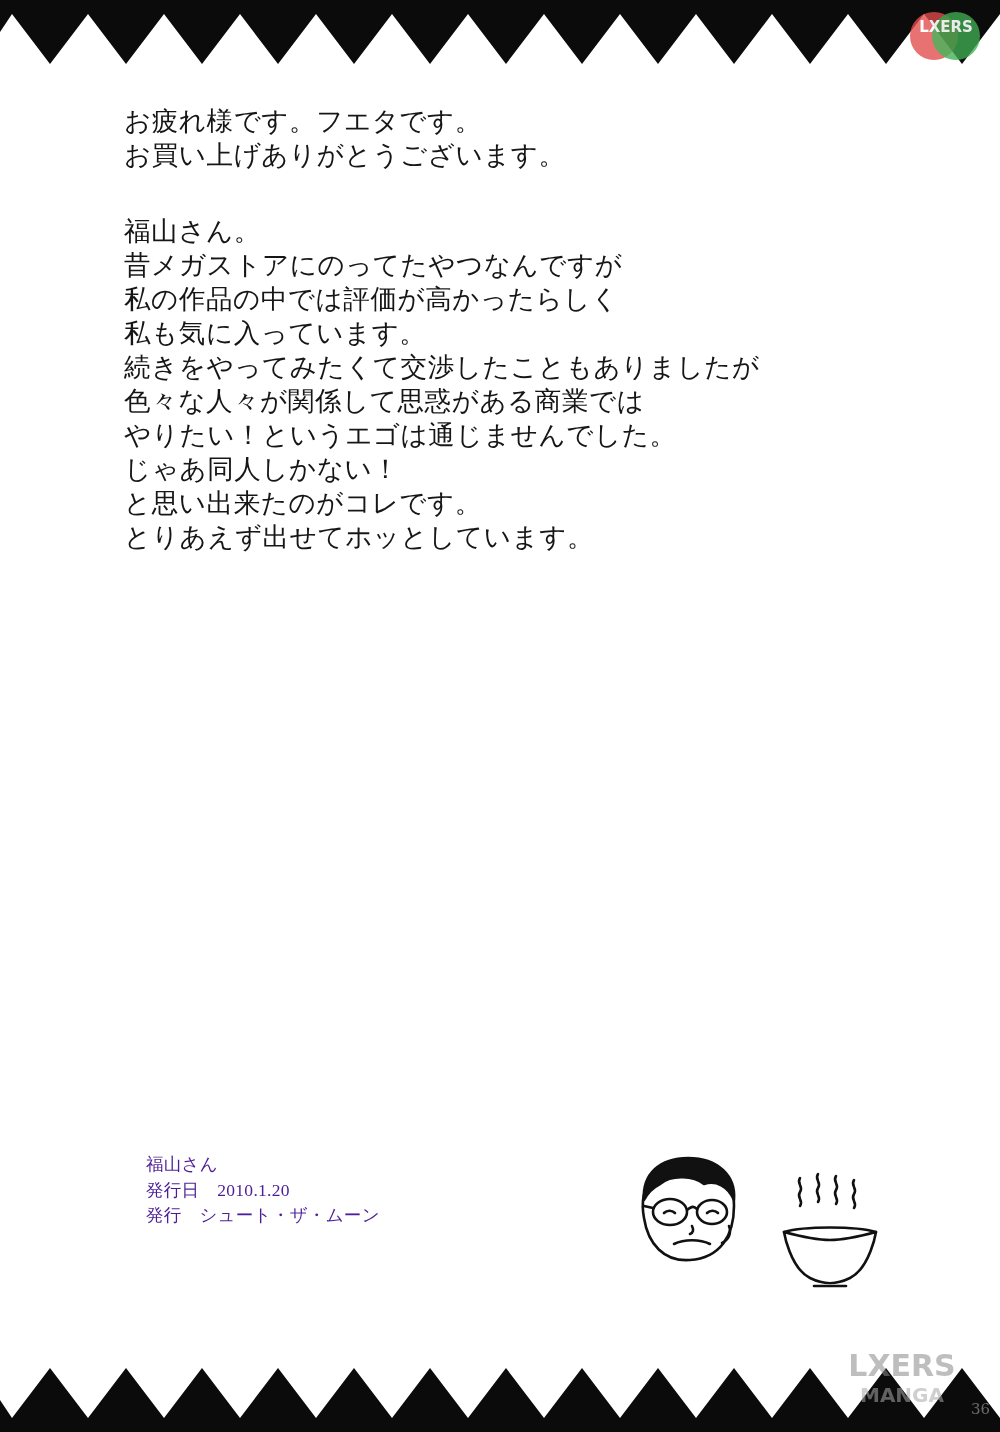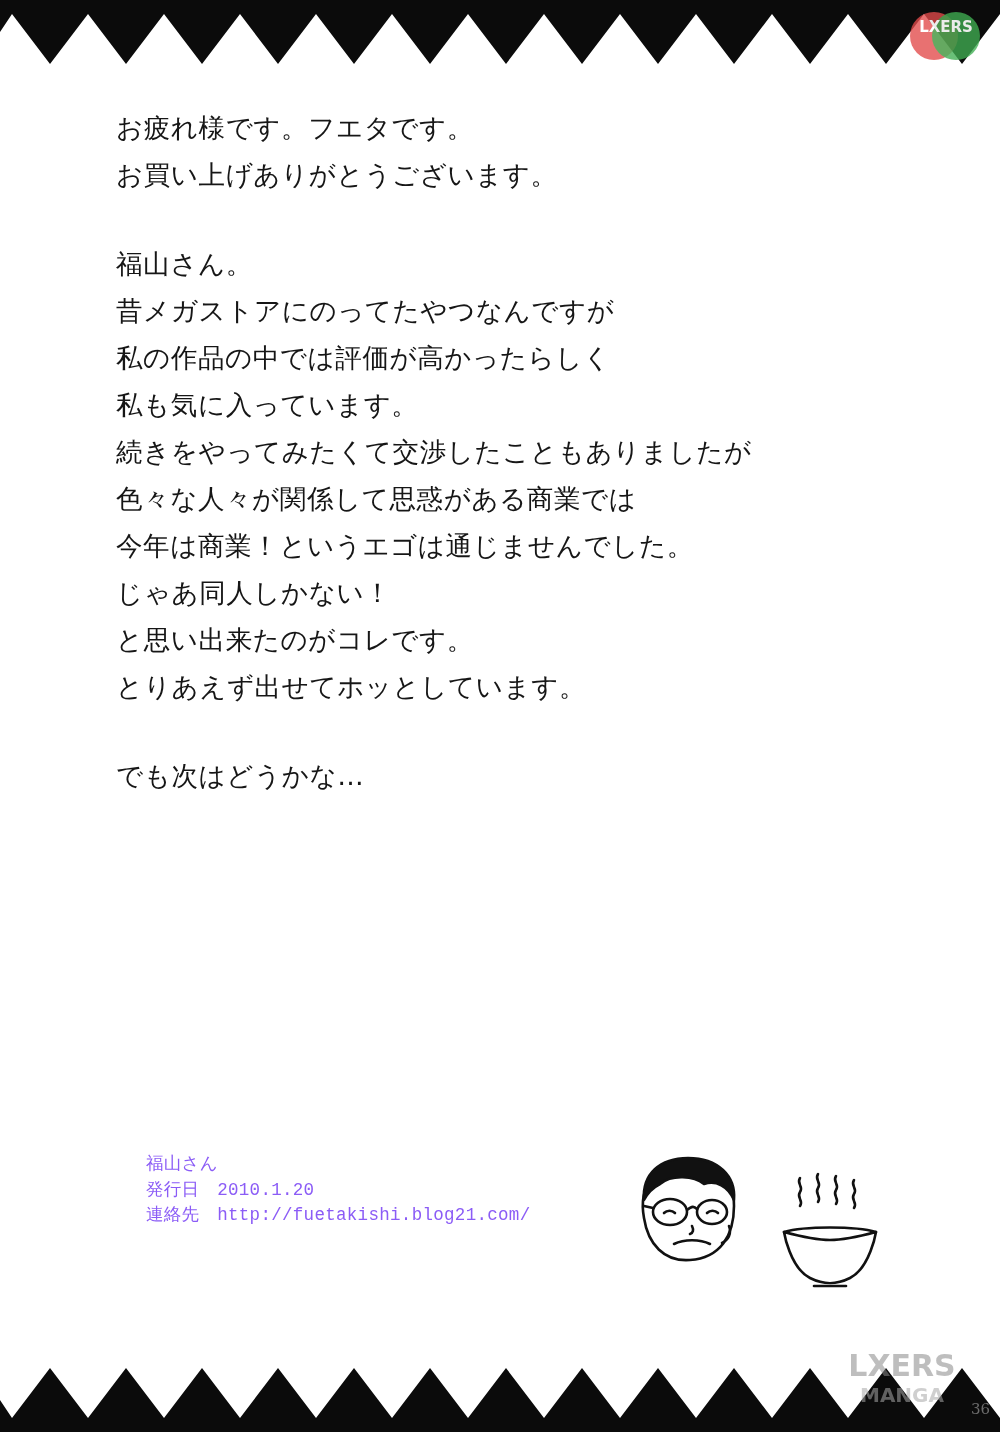--- a/index.html
+++ b/index.html
@@ -29,43 +29,43 @@
   .zigzag svg { display: block; }
 
   
   .letter {
     position: absolute;
     left: 112px;
     top: 104px;
     width: 820px;
   }
   .para {
-    margin: 0 0 0 4px;
+    margin: 0 0 0 12px;
     font-size: 26.5px;
-    line-height: 47px;
+    line-height: 34px;
     letter-spacing: 0.6px;
     color: #161616;
     font-family: "DejaVu Sans", "Liberation Sans", sans-serif;
     white-space: pre-wrap;
   }
   .para + .para { margin-top: 42px; }
 
   
   .colophon {
     position: absolute;
     left: 146px;
     top: 1152px;
     width: 520px;
   }
   .colophon-line {
     font-size: 17.5px;
     line-height: 25.5px;
     letter-spacing: 0.3px;
-    color: #8b5cf6;
-    font-family: Liberation Mono, monospace;
+    color: #4c1d95;
+    font-family: Liberation Serif, serif;
     white-space: pre;
   }
 
   
   .doodle {
     position: absolute;
     left: 608px;
     top: 1140px;
     width: 300px;
     height: 175px;
@@ -127,31 +127,30 @@
 
 <div class="letter">
   <p class="para">お疲れ様です。フエタです。
 お買い上げありがとうございます。</p>
   <p class="para">福山さん。
 昔メガストアにのってたやつなんですが
 私の作品の中では評価が高かったらしく
 私も気に入っています。
 続きをやってみたくて交渉したこともありましたが
 色々な人々が関係して思惑がある商業では
-今年は商業！というエゴは通じませんでした。
+やりたい！というエゴは通じませんでした。
 じゃあ同人しかない！
 と思い出来たのがコレです。
 とりあえず出せてホッとしています。</p>
-  <p class="para">でも次はどうかな…</p>
 </div>
 
 <div class="colophon">
   <div class="colophon-line">福山さん</div>
   <div class="colophon-line">発行日　2010.1.20</div>
-  <div class="colophon-line">連絡先　http://fuetakishi.blog21.com/</div>
+  <div class="colophon-line">発行　シュート・ザ・ムーン</div>
 </div>
 
 <div class="doodle">
   <svg width="300" height="175" viewBox="0 0 300 175" xmlns="http://www.w3.org/2000/svg">
     <g fill="none" stroke="#111" stroke-width="2.6" stroke-linecap="round" stroke-linejoin="round">
 
       <path d="M36,78 C30,46 48,22 78,20 C108,18 126,38 126,66 C126,96 112,118 82,120 C56,122 40,104 36,78 Z"></path>
 
       <path d="M36,60 C34,34 52,18 80,18 C110,18 128,36 126,60
                C120,46 108,40 96,44 C86,36 64,34 52,44 C44,48 39,54 36,60 Z" fill="#111" stroke="#111"></path>

